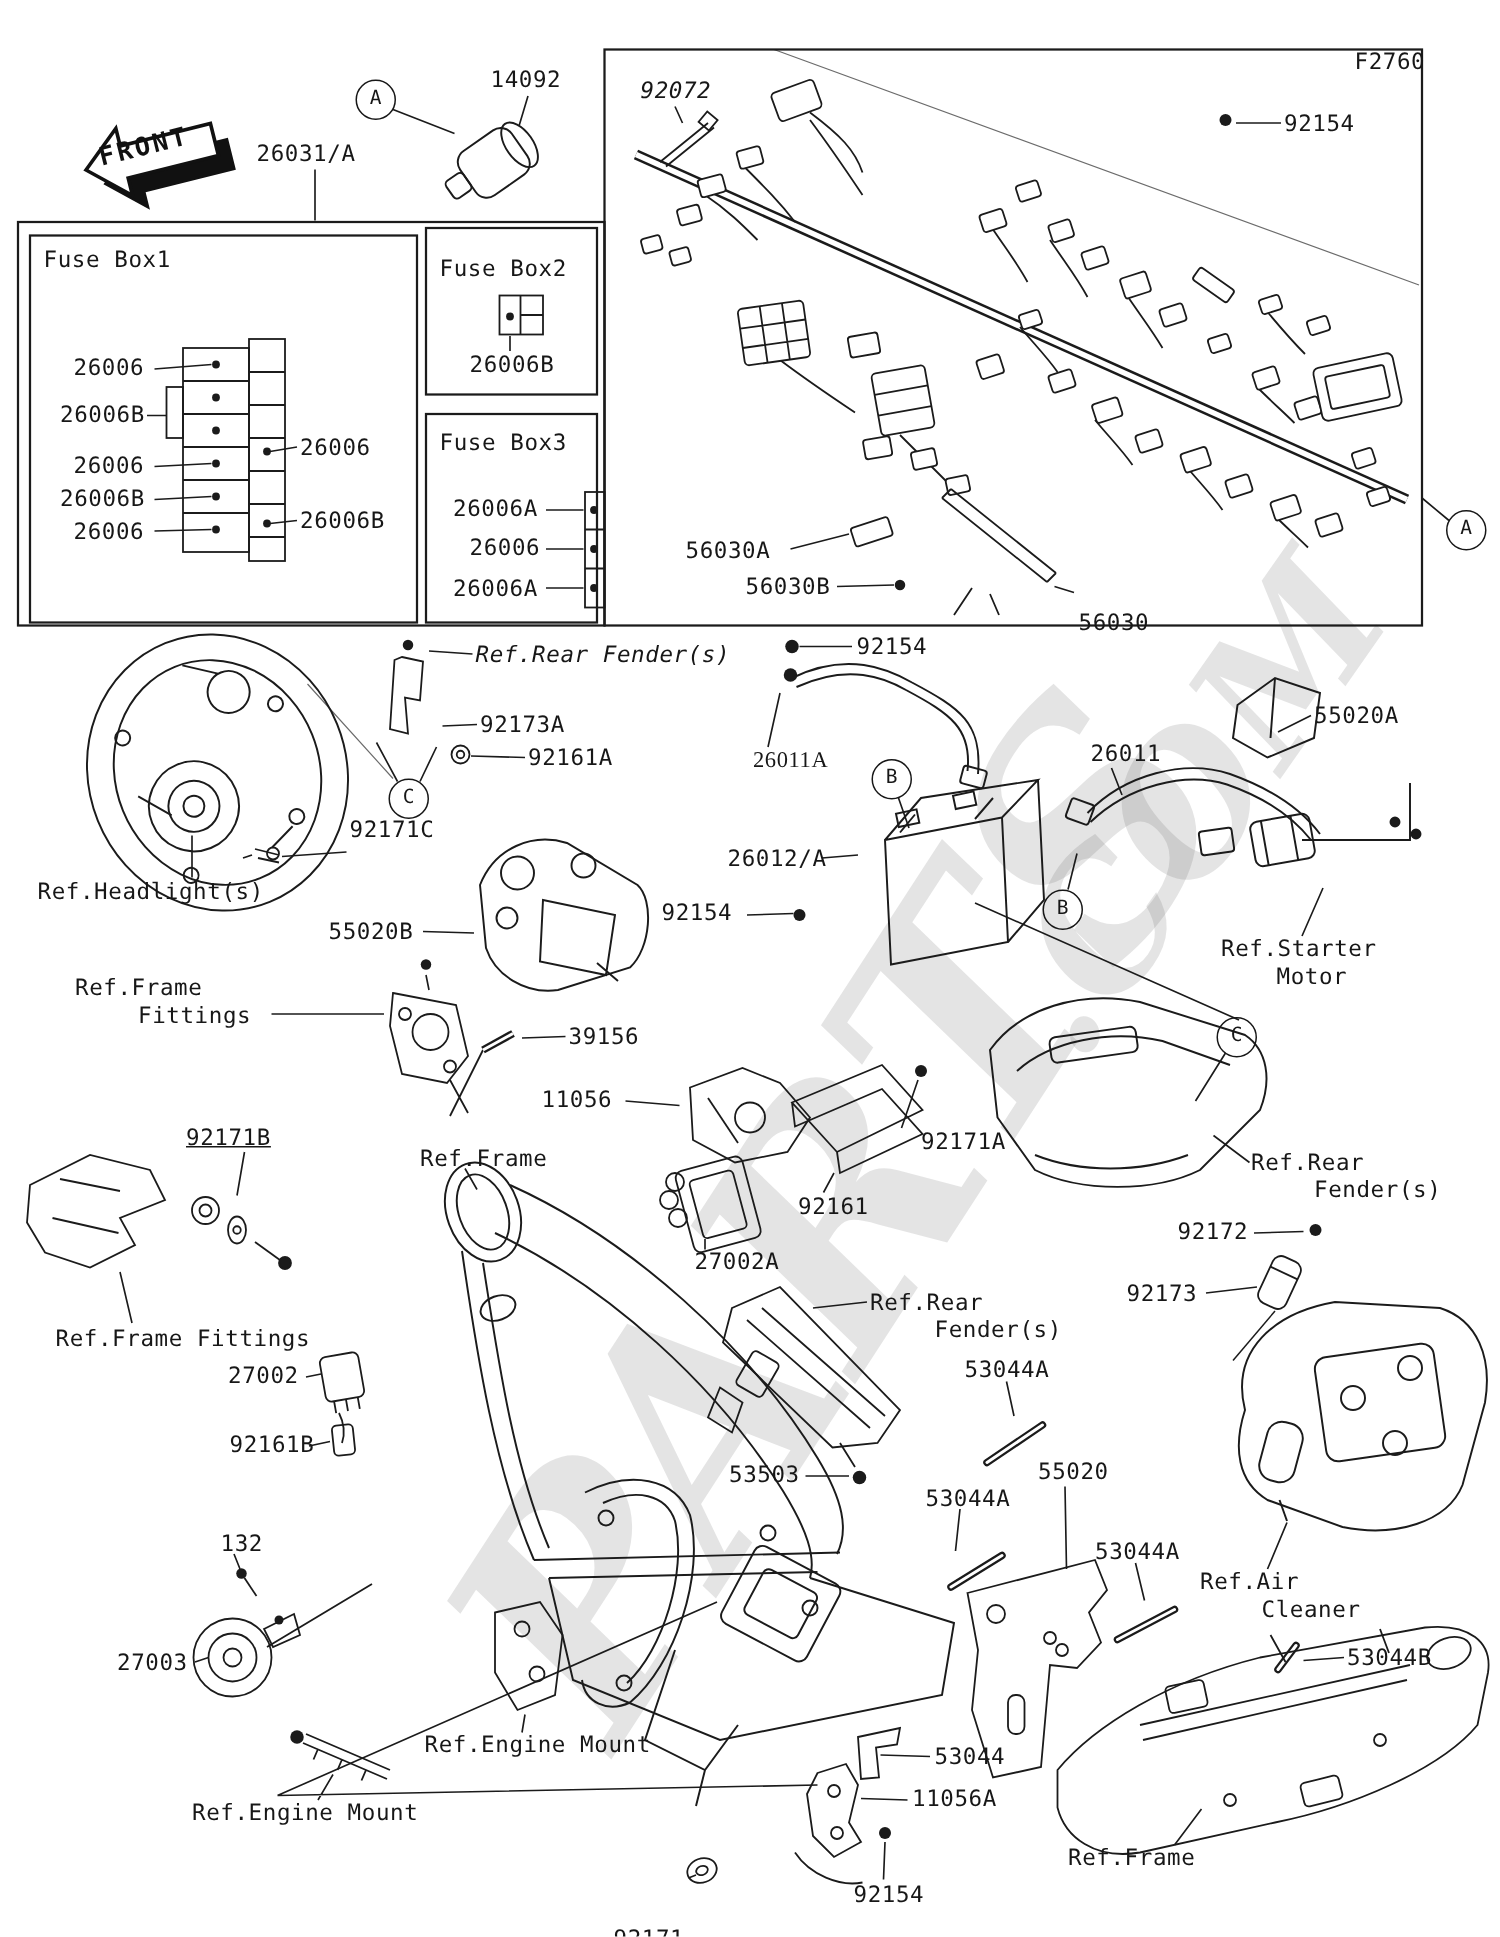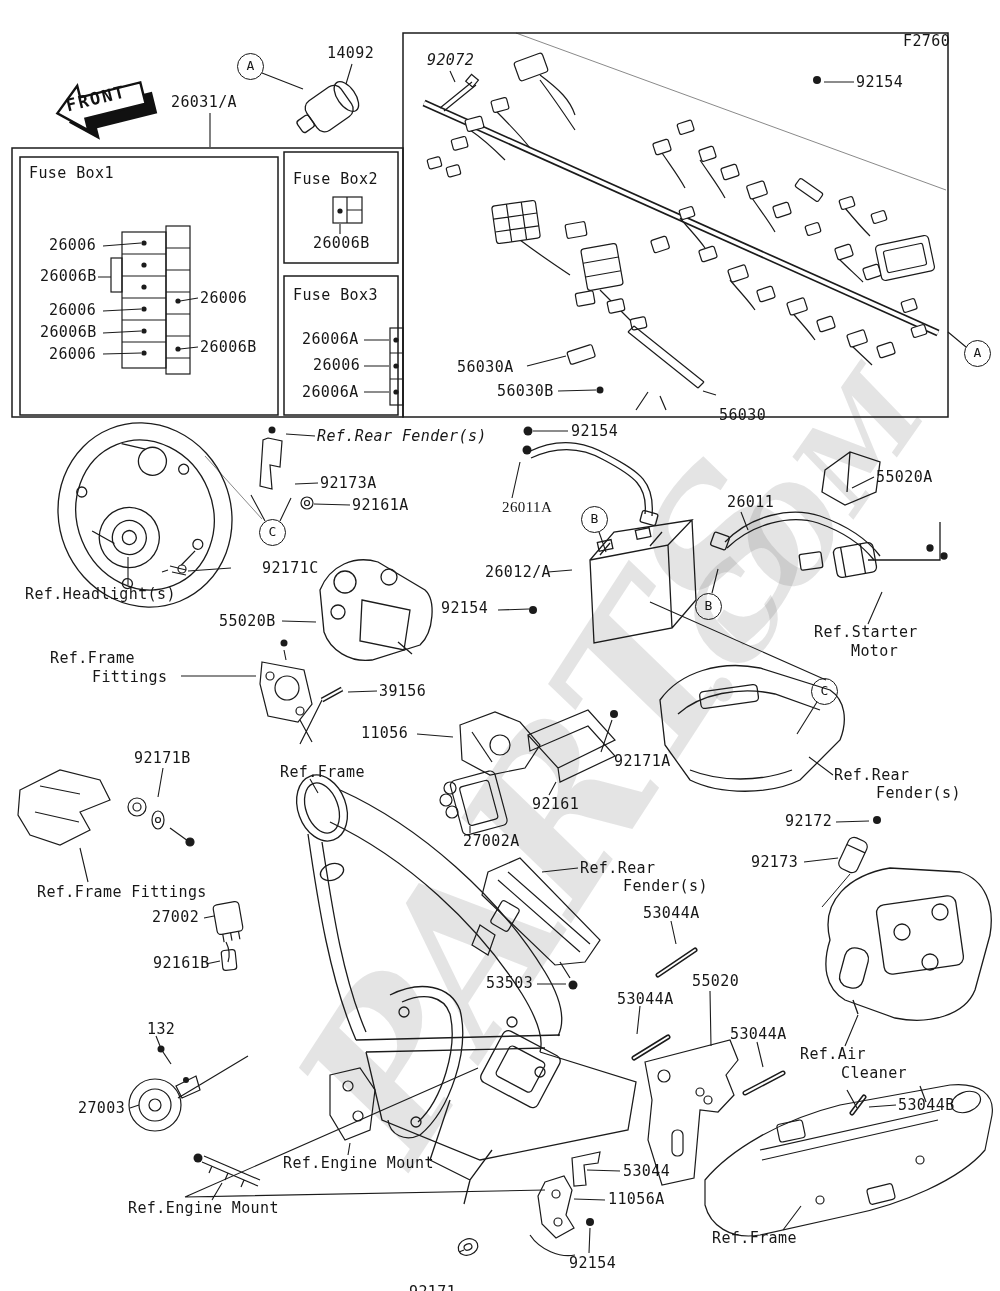--- a/index.html
+++ b/index.html
@@ -414,34 +414,34 @@
       <div class="lbl" style="left: 313px; top: 358px;">26006</div>
       <div class="lbl" style="left: 302px; top: 385px;">26006A</div>
       <div class="lbl" style="left: 457px; top: 360px;">56030A</div>
       <div class="lbl" style="left: 497px; top: 384px;">56030B</div>
       <div class="lbl" style="left: 719px; top: 388px; margin-top: 20px;">56030</div>
       <div class="lbl" style="left: 317px; top: 429px; font-style: italic;">Ref.Rear Fender(s)</div>
       <div class="lbl" style="left: 571px; top: 424px;">92154</div>
       <div class="lbl" style="left: 320px; top: 476px;">92173A</div>
       <div class="lbl" style="left: 352px; top: 498px;">92161A</div>
       <div class="lbl" style="left: 502px; top: 500px; font-family: Liberation Serif, serif;">26011A</div>
-      <div class="lbl" style="left: 233px; top: 561px; margin-left: 29px;">92171C</div>
+      <div class="lbl" style="left: 233px; top: 546px;">92171C</div>
       <div class="lbl" style="left: 25px; top: 587px;">Ref.Headlight(s)</div>
       <div class="lbl" style="left: 485px; top: 565px;">26012/A</div>
       <div class="lbl" style="left: 219px; top: 614px;">55020B</div>
       <div class="lbl" style="left: 441px; top: 601px;">92154</div>
       <div class="lbl" style="left: 727px; top: 495px;">26011</div>
       <div class="lbl" style="left: 876px; top: 470px;">55020A</div>
       <div class="lbl" style="left: 814px; top: 625px;">Ref.Starter</div>
       <div class="lbl" style="left: 851px; top: 644px;">Motor</div>
       <div class="lbl" style="left: 50px; top: 651px;">Ref.Frame</div>
       <div class="lbl" style="left: 92px; top: 670px;">Fittings</div>
       <div class="lbl" style="left: 379px; top: 684px;">39156</div>
       <div class="lbl" style="left: 361px; top: 726px;">11056</div>
-      <div class="lbl" style="left: 134px; top: 751px;">92171B</div>
+      <div class="lbl" style="left: 124px; top: 751px; text-decoration: underline;">92171B</div>
       <div class="lbl" style="left: 280px; top: 765px;">Ref.Frame</div>
       <div class="lbl" style="left: 834px; top: 768px;">Ref.Rear</div>
       <div class="lbl" style="left: 876px; top: 786px;">Fender(s)</div>
       <div class="lbl" style="left: 586px; top: 754px; margin-left: 28px;">92171A</div>
       <div class="lbl" style="left: 532px; top: 797px;">92161</div>
       <div class="lbl" style="left: 463px; top: 834px;">27002A</div>
       <div class="lbl" style="left: 580px; top: 861px;">Ref.Rear</div>
       <div class="lbl" style="left: 623px; top: 879px;">Fender(s)</div>
       <div class="lbl" style="left: 785px; top: 814px;">92172</div>
       <div class="lbl" style="left: 751px; top: 855px;">92173</div>

